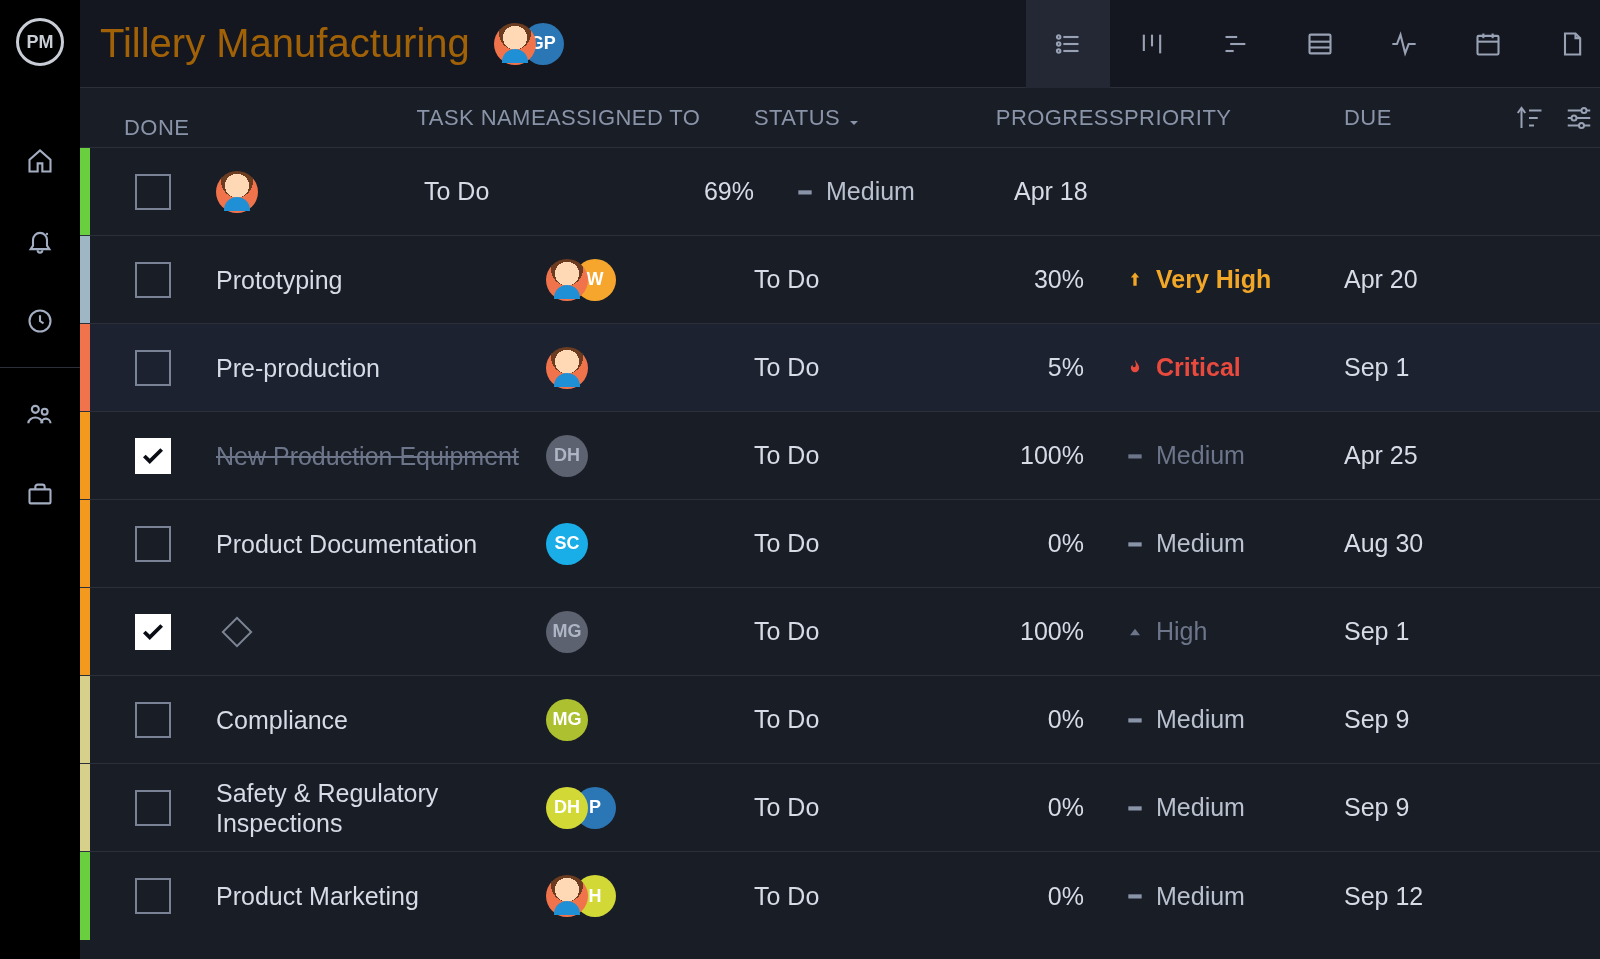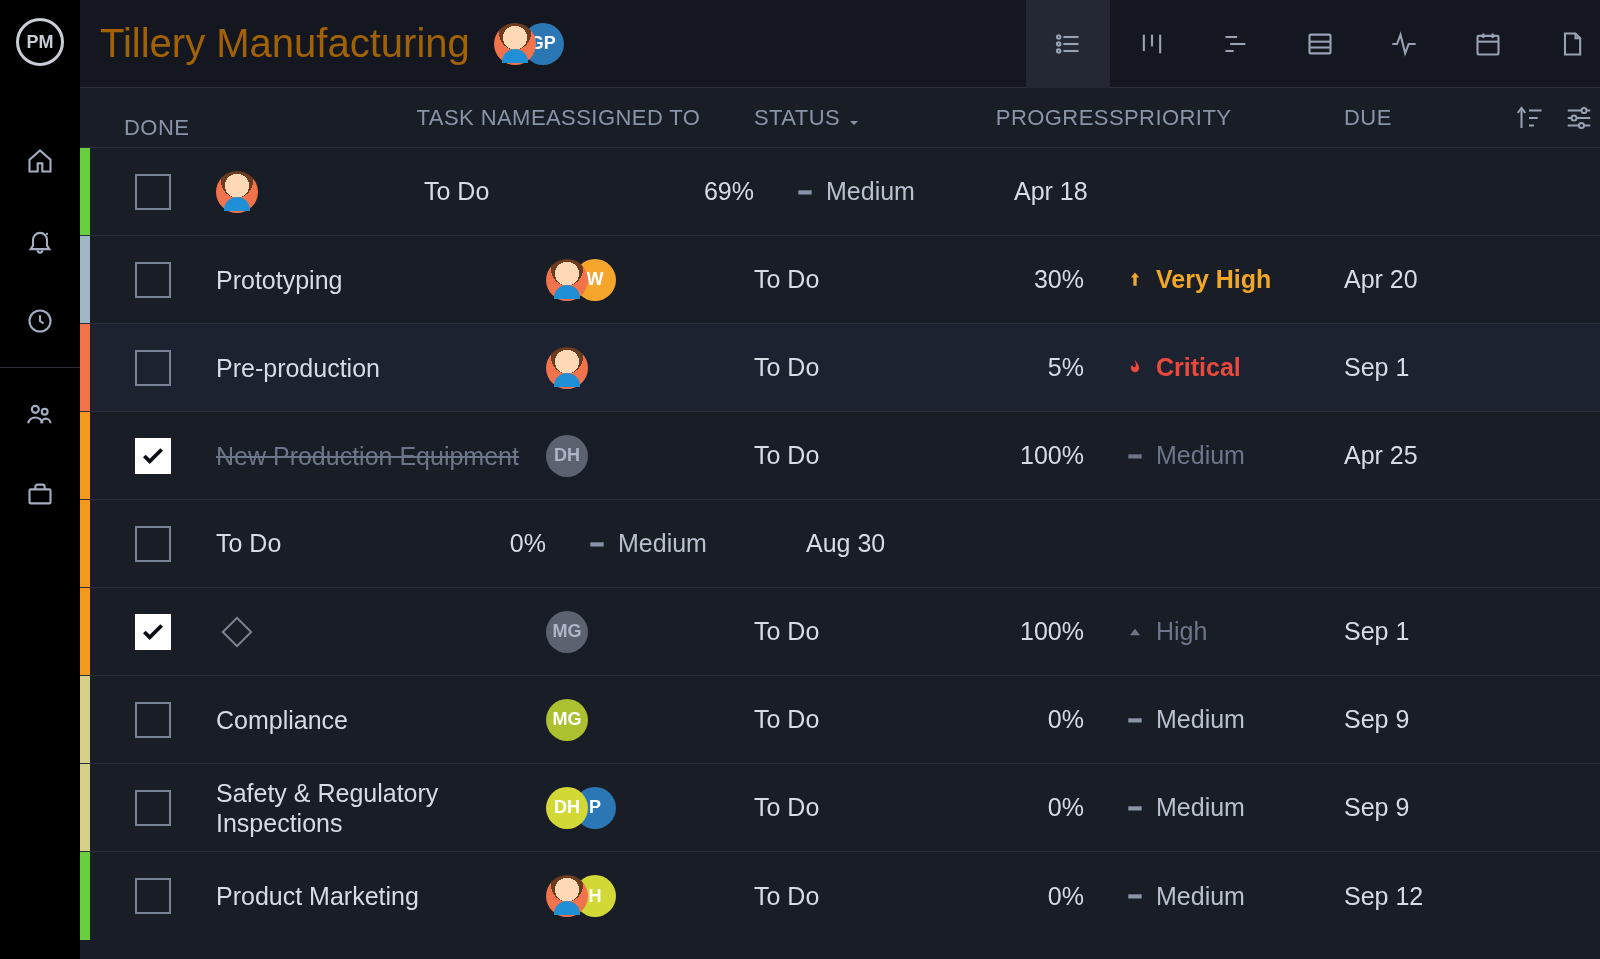--- a/index.html
+++ b/index.html
@@ -418,20 +418,28 @@
           </span>
           <span class="completed-text">Medium</span>
         </div>
         <div class="cell due">Apr 25</div>
       </div>
       <div class="row">
         <div class="edge" style="background: rgb(243, 154, 30);"><span></span></div>
         <div class="cell done">
           <div class="checkbox"></div>
         </div>
+        <div class="cell name">
+          <span>Product Documentation</span>
+        </div>
+        <div class="cell assign">
+          <div class="assign-stack">
+            <div class="avatar small front" style="background: rgb(25, 174, 232);">SC</div>
+          </div>
+        </div>
         <div class="cell status">To Do</div>
         <div class="cell prog">0%</div>
         <div class="cell priority">
           <span class="pri-icon">
             <svg viewBox="0 0 24 24" width="20" height="20">
               <rect x="4" y="10" width="16" height="5" fill="#8a94a9"></rect>
             </svg>
           </span>
           <span class="pri-medium">Medium</span>
         </div>

